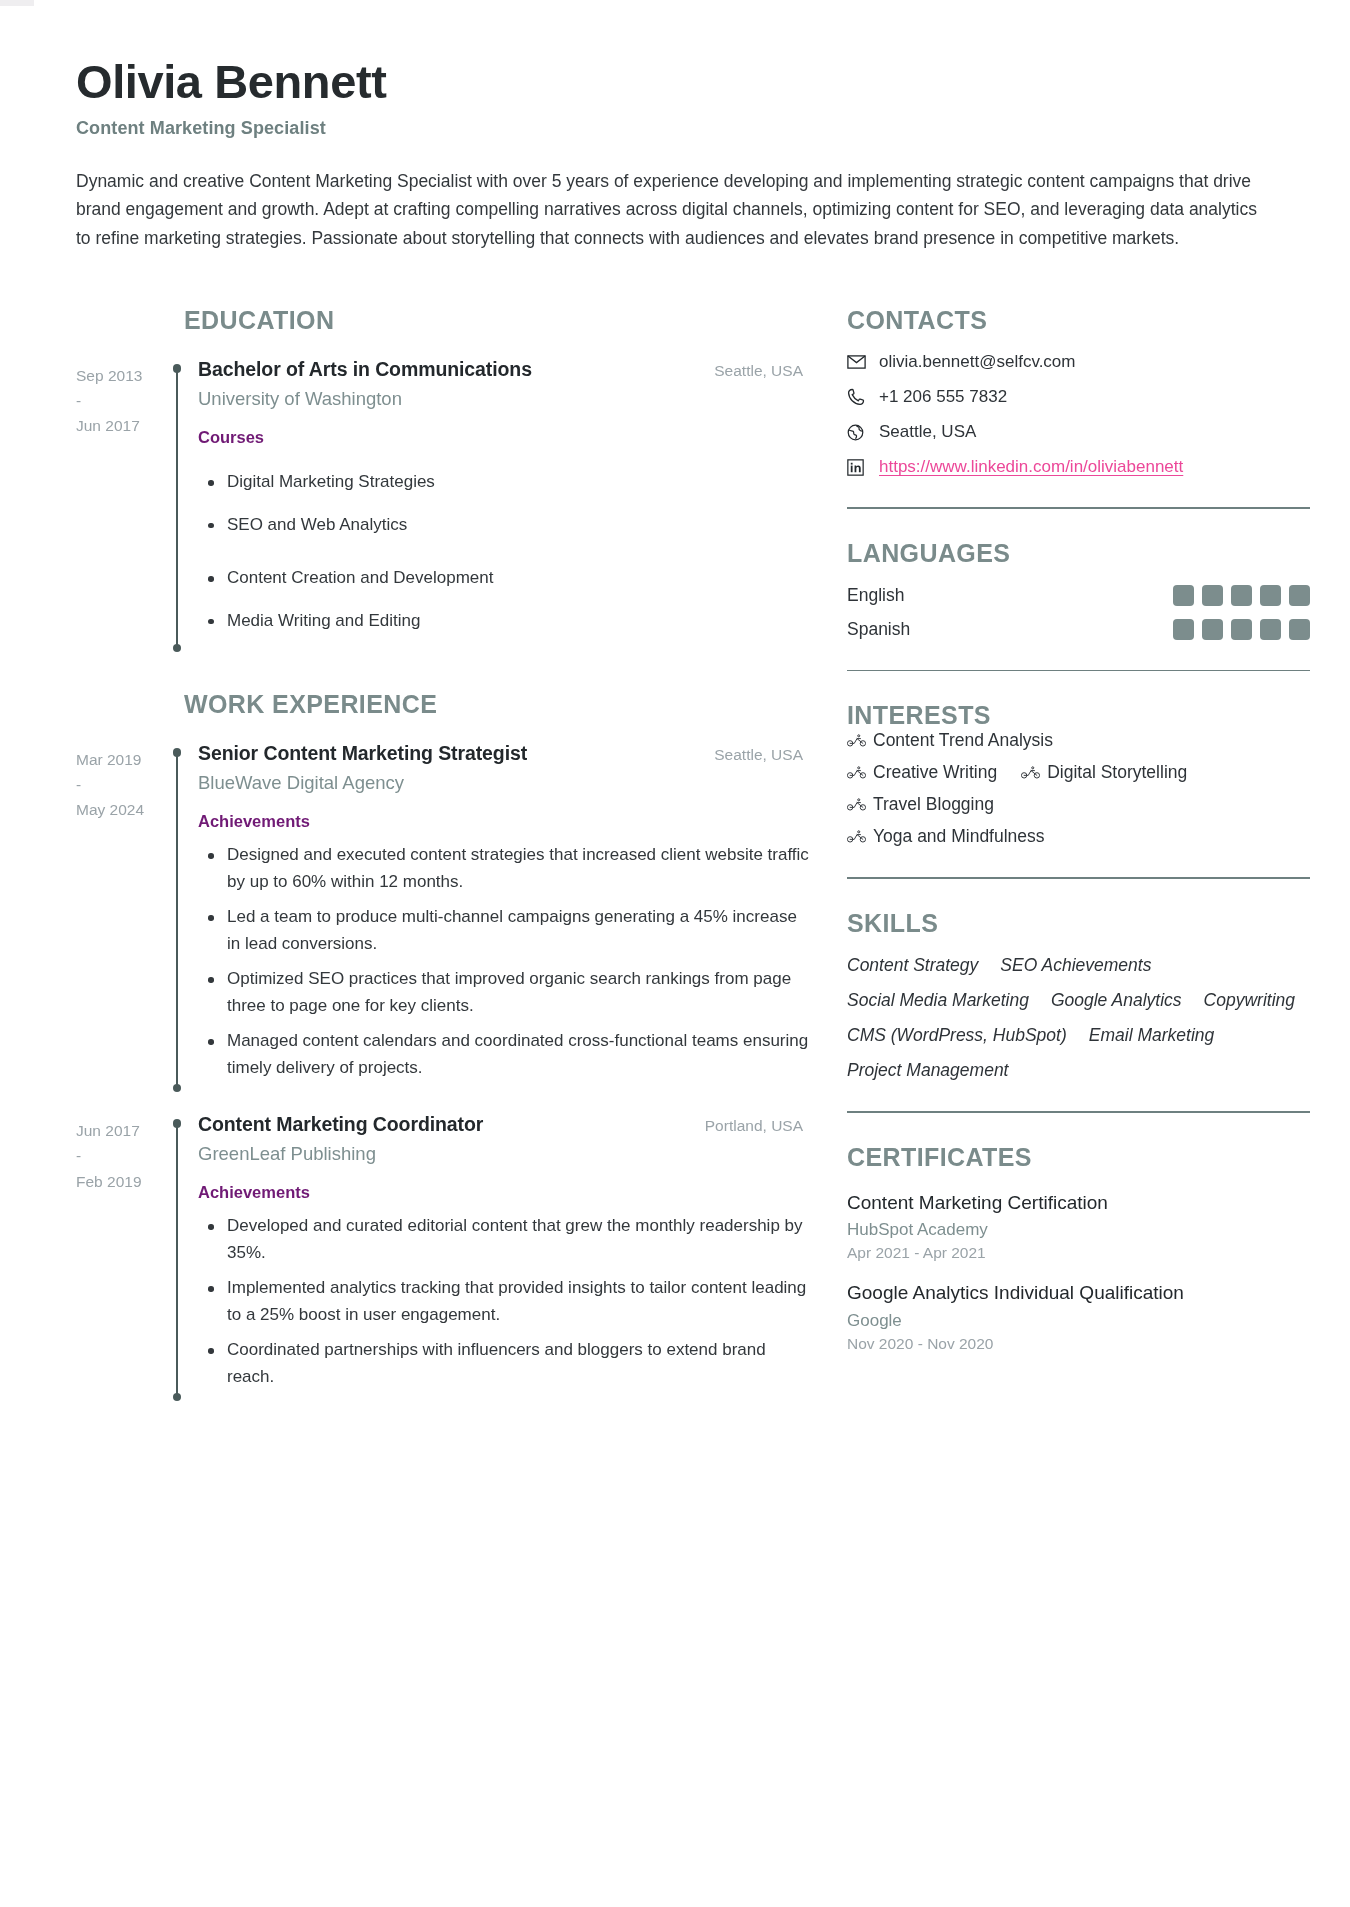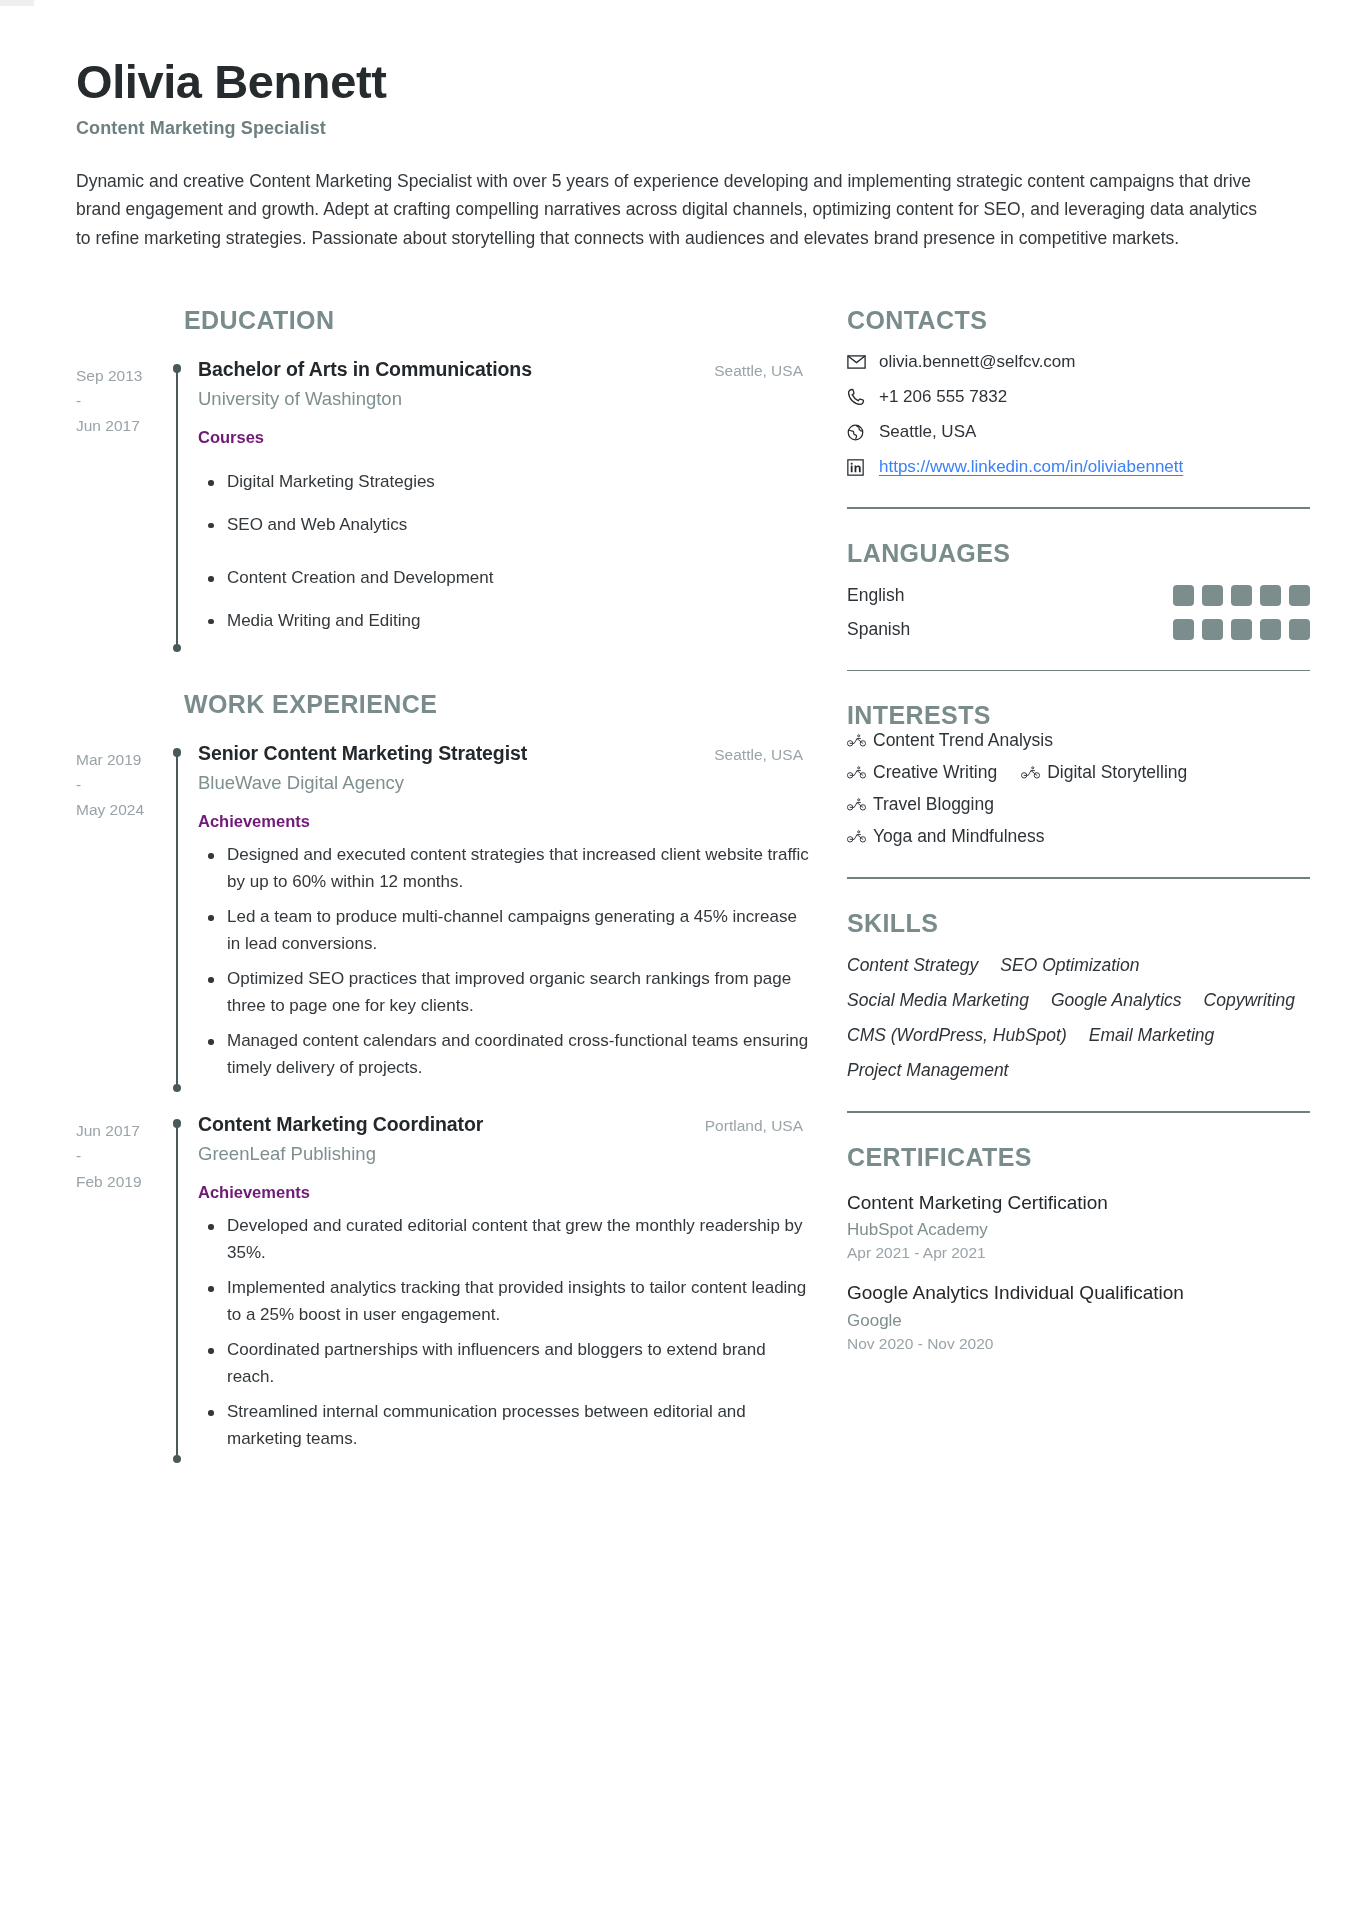--- a/index.html
+++ b/index.html
@@ -197,21 +197,21 @@
   .contact-row .ic {
     width: 23px;
     flex: 0 0 23px;
     display: inline-flex;
     align-items: center;
     justify-content: flex-start;
     margin-right: 9px;
     color: #23282c;
   }
   .contact-row a {
-    color: #3b82f6;
+    color: #ec4899;
     text-decoration: underline;
     text-underline-offset: 3px;
   }
 
   .lang-row {
     display: flex;
     align-items: center;
     justify-content: space-between;
     margin-bottom: 13px;
   }
@@ -375,21 +375,20 @@
             <div class="entry-head">
               <div class="entry-title">Content Marketing Coordinator</div>
               <div class="entry-location">Portland, USA</div>
             </div>
             <div class="entry-org">GreenLeaf Publishing</div>
             <div class="sub-label">Achievements</div>
             <ul class="bullets">
               <li>Developed and curated editorial content that grew the monthly readership by 35%.</li>
               <li>Implemented analytics tracking that provided insights to tailor content leading to a 25% boost in user engagement.</li>
               <li>Coordinated partnerships with influencers and bloggers to extend brand reach.</li>
-              <li>Streamlined internal communication processes between editorial and marketing teams.</li>
             </ul>
           </div>
         </div>
       </div>
     </div>
 
     <div class="col-right">
 
       <div class="r-sec">
         <div class="sec-title">Contacts</div>
@@ -541,21 +540,21 @@
 
         </div>
       </div>
 
       <div class="r-divider"></div>
 
       <div class="r-sec">
         <div class="sec-title">Skills</div>
         <div class="skills-wrap">
           <span class="skill">Content Strategy</span>
-          <span class="skill">SEO Optimization</span>
+          <span class="skill">SEO Achievements</span>
           <span class="skill">Social Media Marketing</span>
           <span class="skill">Google Analytics</span>
           <span class="skill">Copywriting</span>
           <span class="skill">CMS (WordPress, HubSpot)</span>
           <span class="skill">Email Marketing</span>
           <span class="skill">Project Management</span>
         </div>
       </div>
 
       <div class="r-divider"></div>

